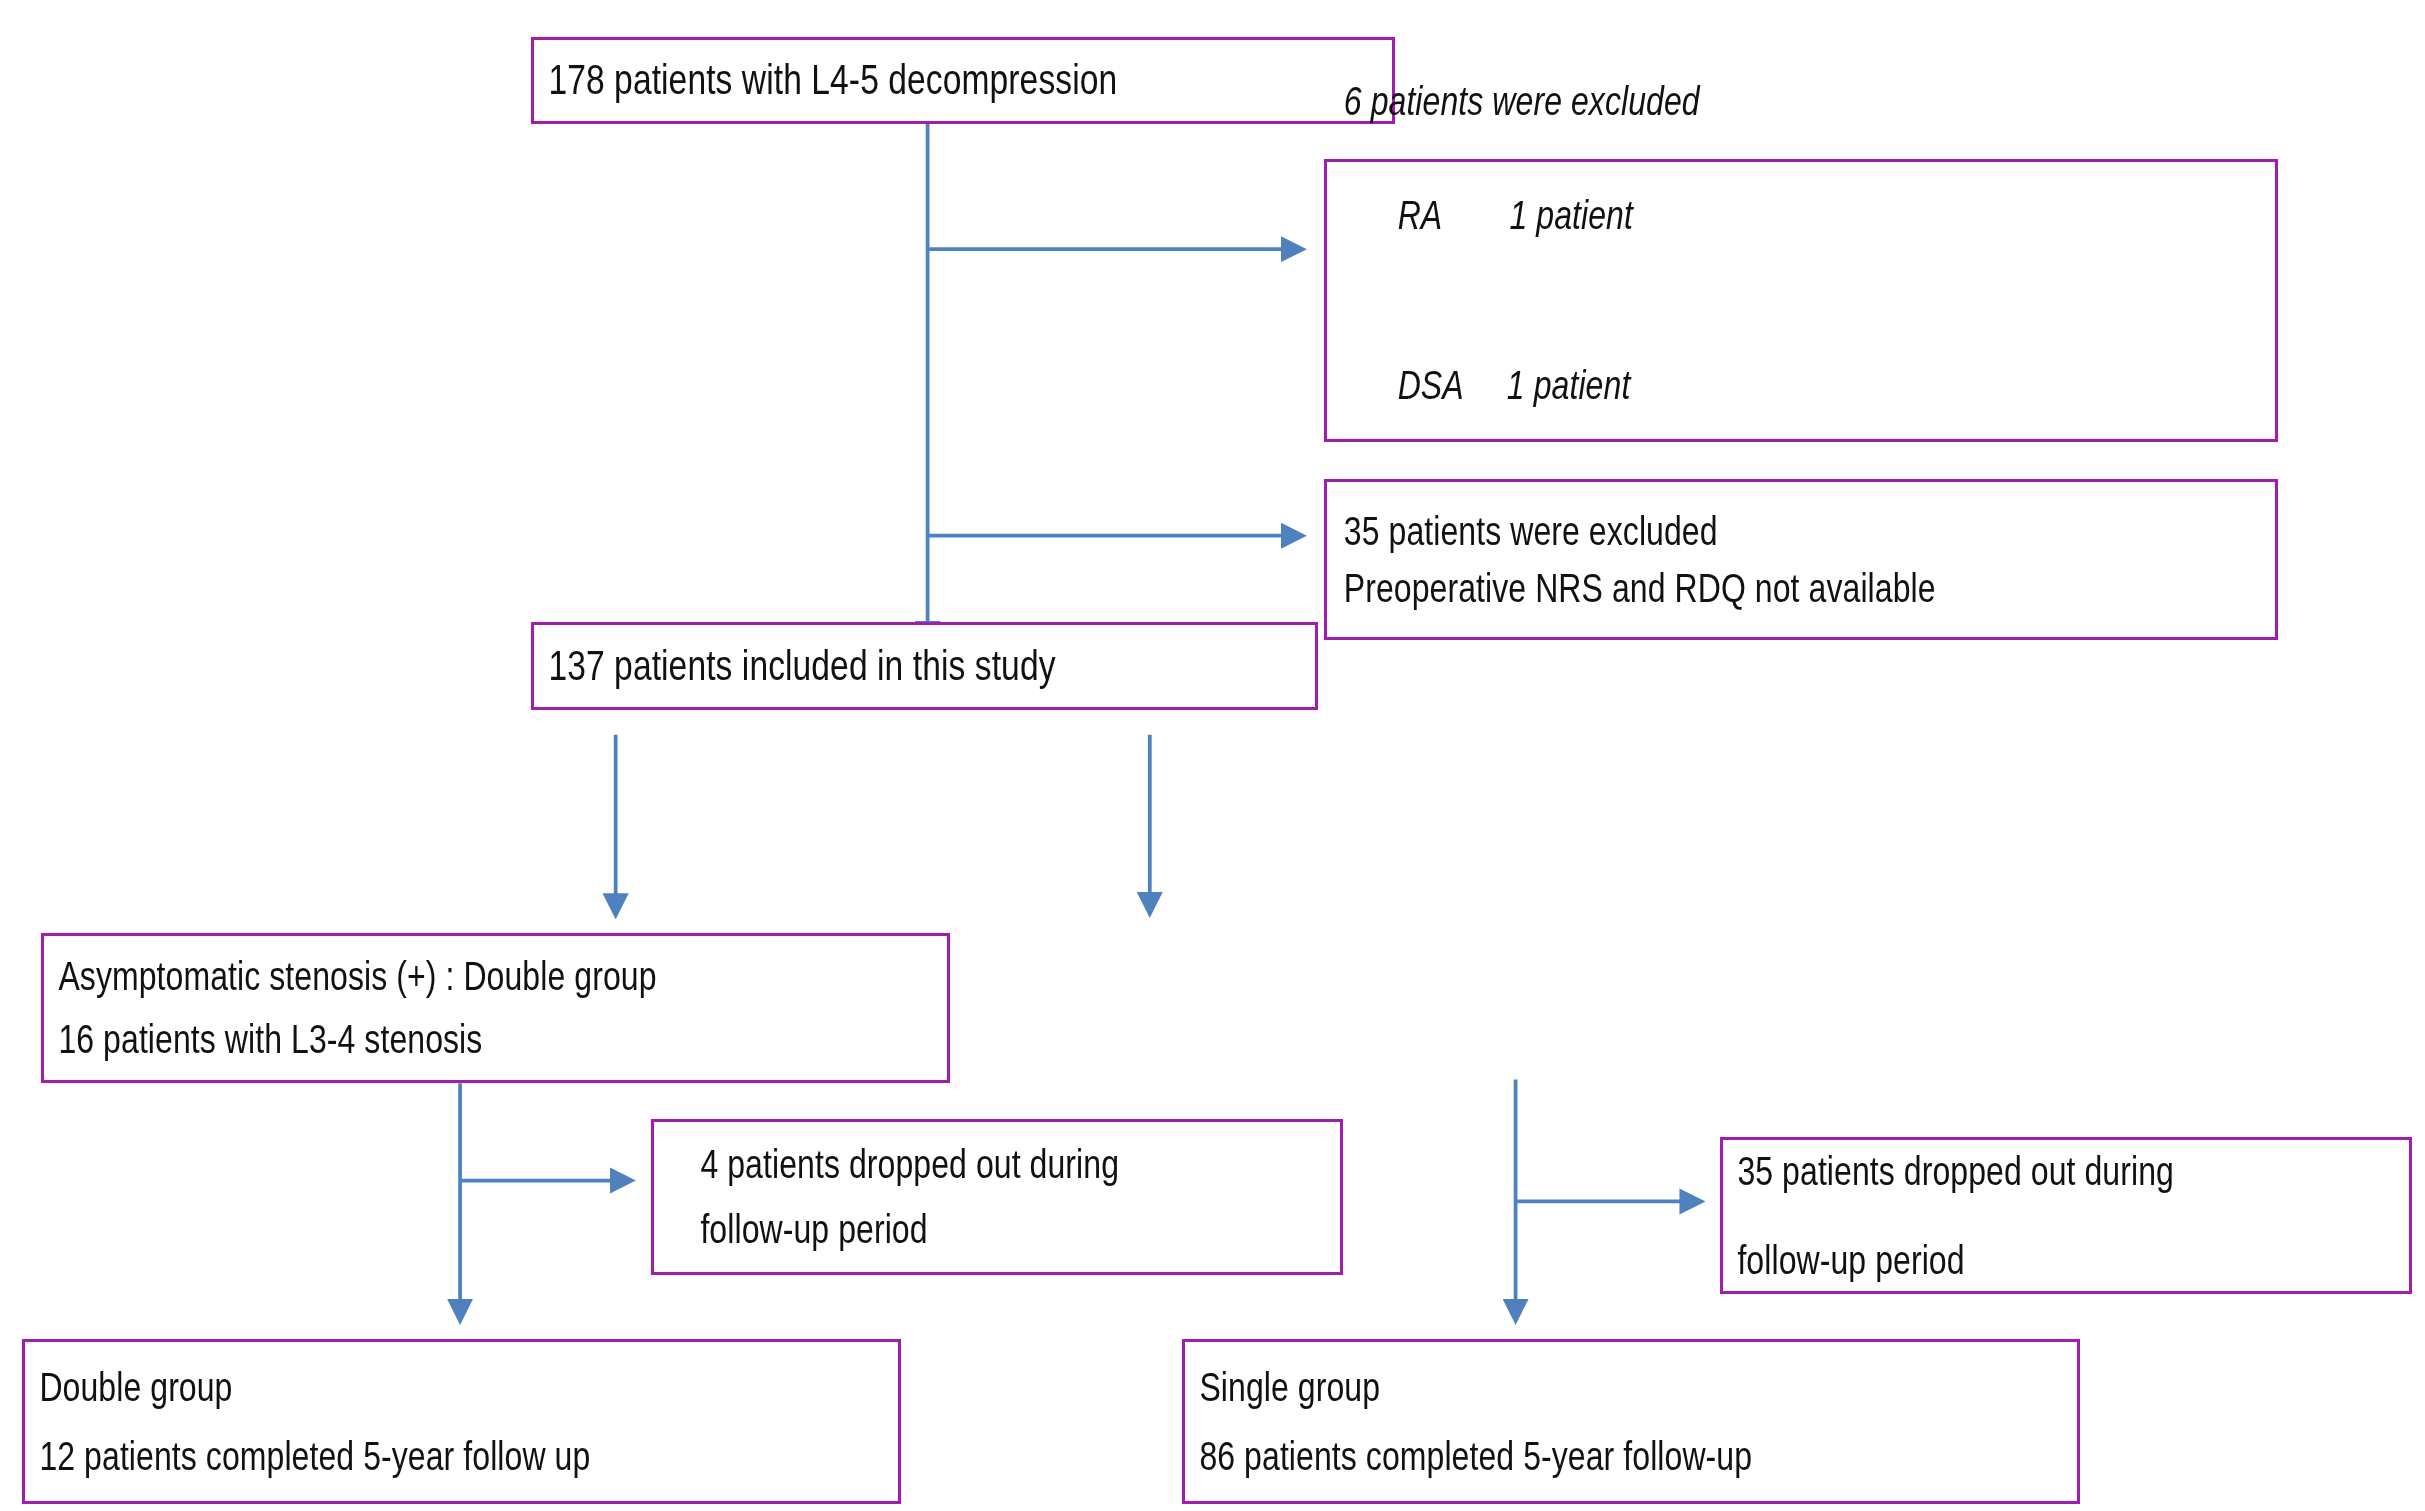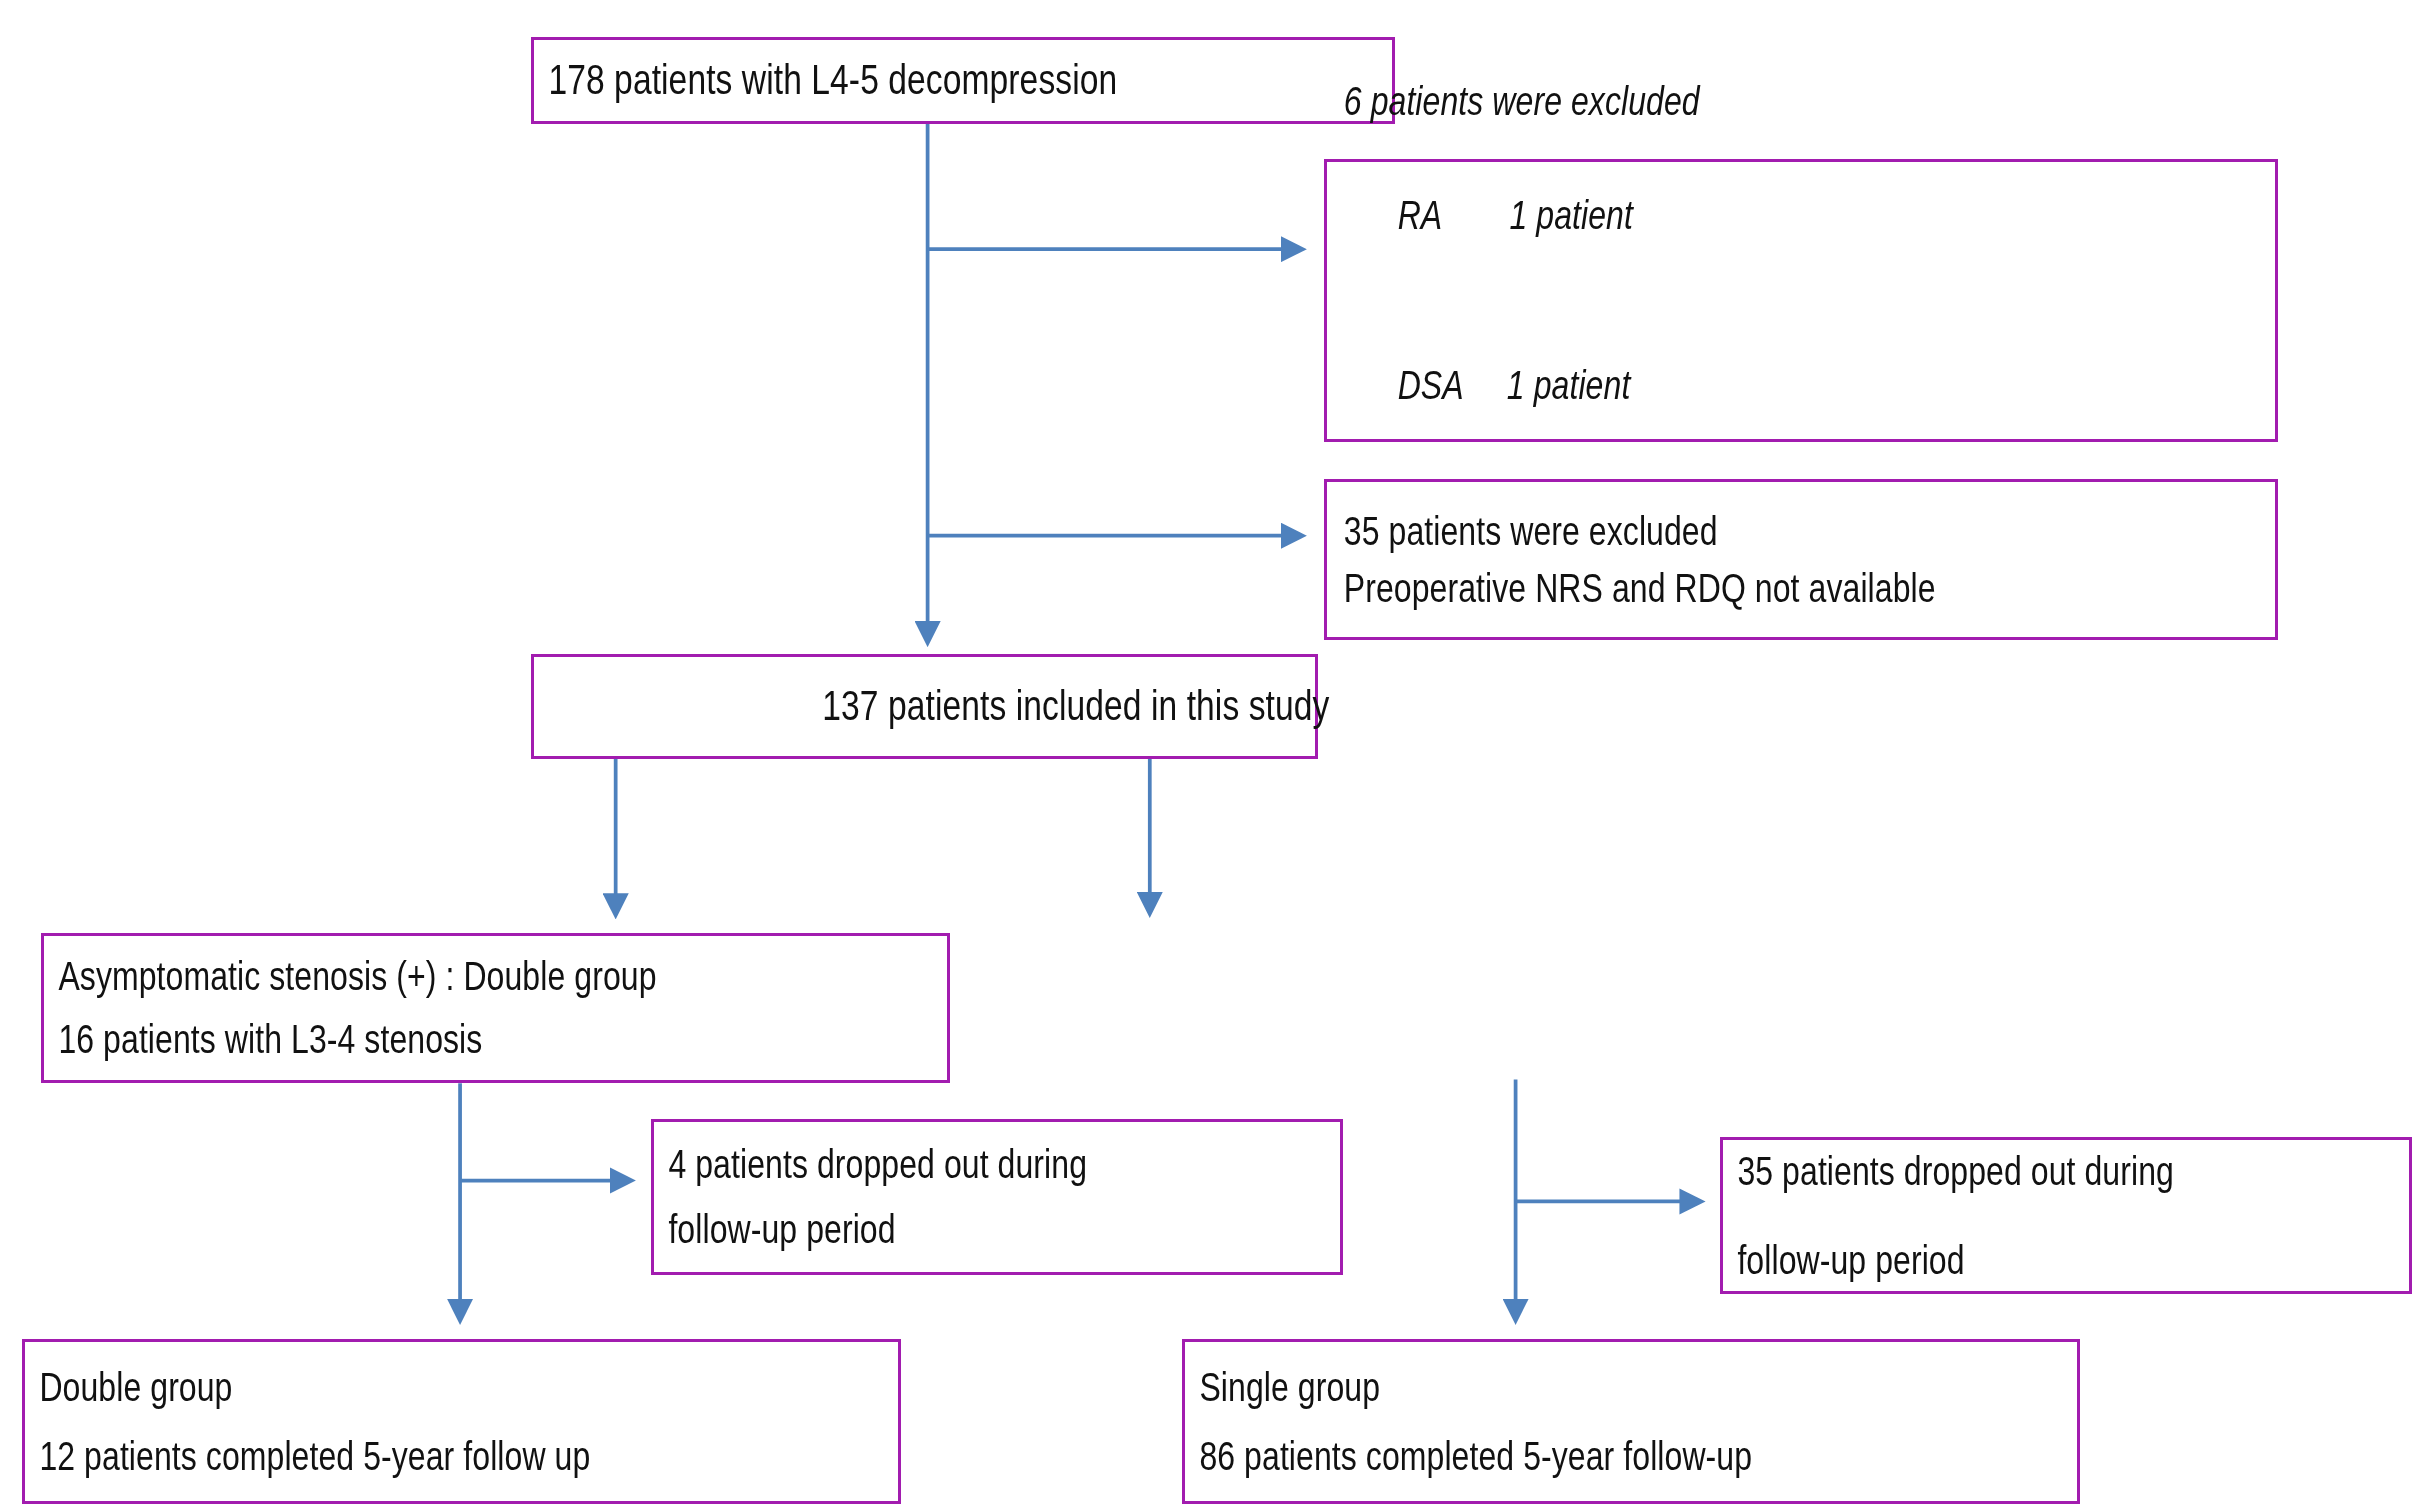--- a/index.html
+++ b/index.html
@@ -116,31 +116,31 @@
       <span>DSA</span><span class="tabsp-s"></span><span>1 patient</span>
     </div>
     <div class="line indent1">Preoperative MRI not available 4 patients</div>
   </div>
 
   <div class="node n-excl2 pad-lg" style="left:1324px; top:479px; width:954px; height:161px;">
     <div class="line">35 patients were excluded</div>
     <div class="line indent1">Preoperative NRS and RDQ not available</div>
   </div>
 
-  <div class="node n-mid" style="left:531px; top:654px; width:787px; height:105px;text-align:right;">
+  <div class="node n-mid" style="left:531px; top:622px; width:787px; height:88px;">
     <div class="line">137 patients included in this study</div>
   </div>
 
   <div class="node n-group" style="left:41px; top:933px; width:909px; height:150px;">
     <div class="line">Asymptomatic stenosis (+) : Double group</div>
     <div class="line">16 patients with L3-4 stenosis</div>
   </div>
 
 
-  <div class="node n-drop" style="left:651px; top:1119px; width:692px; height:156px;">
+  <div class="node n-drop" style="left:651px; top:1119px; width:692px; height:156px;padding-left:32px;">
     <div class="line">4 patients dropped out during</div>
     <div class="line">follow-up period</div>
   </div>
 
   <div class="node n-drop" style="left:1720px; top:1137px; width:692px; height:157px;gap:24px;">
     <div class="line">35 patients dropped out during</div>
     <div class="line">follow-up period</div>
   </div>
 
   <div class="node n-result" style="left:22.4px; top:1339px; width:879px; height:165px;">

